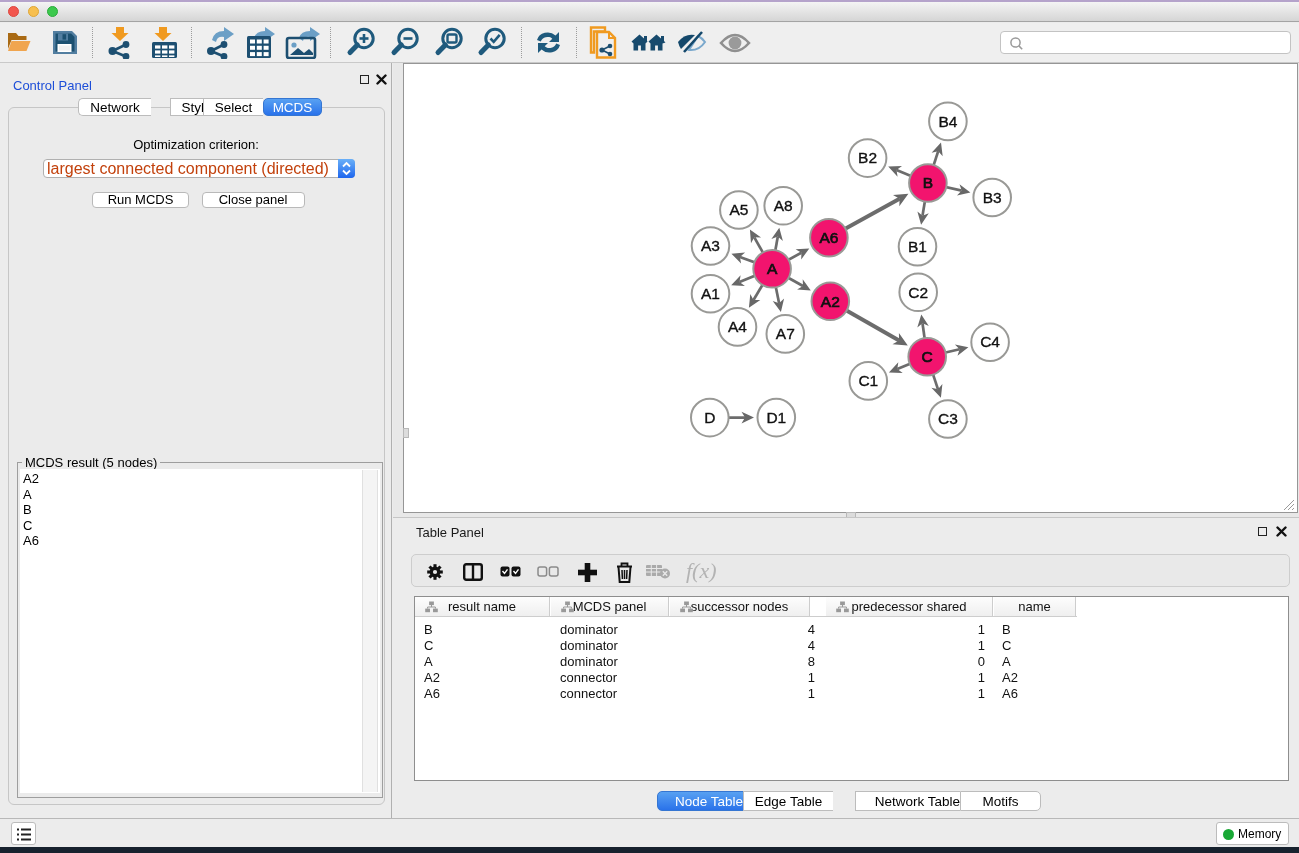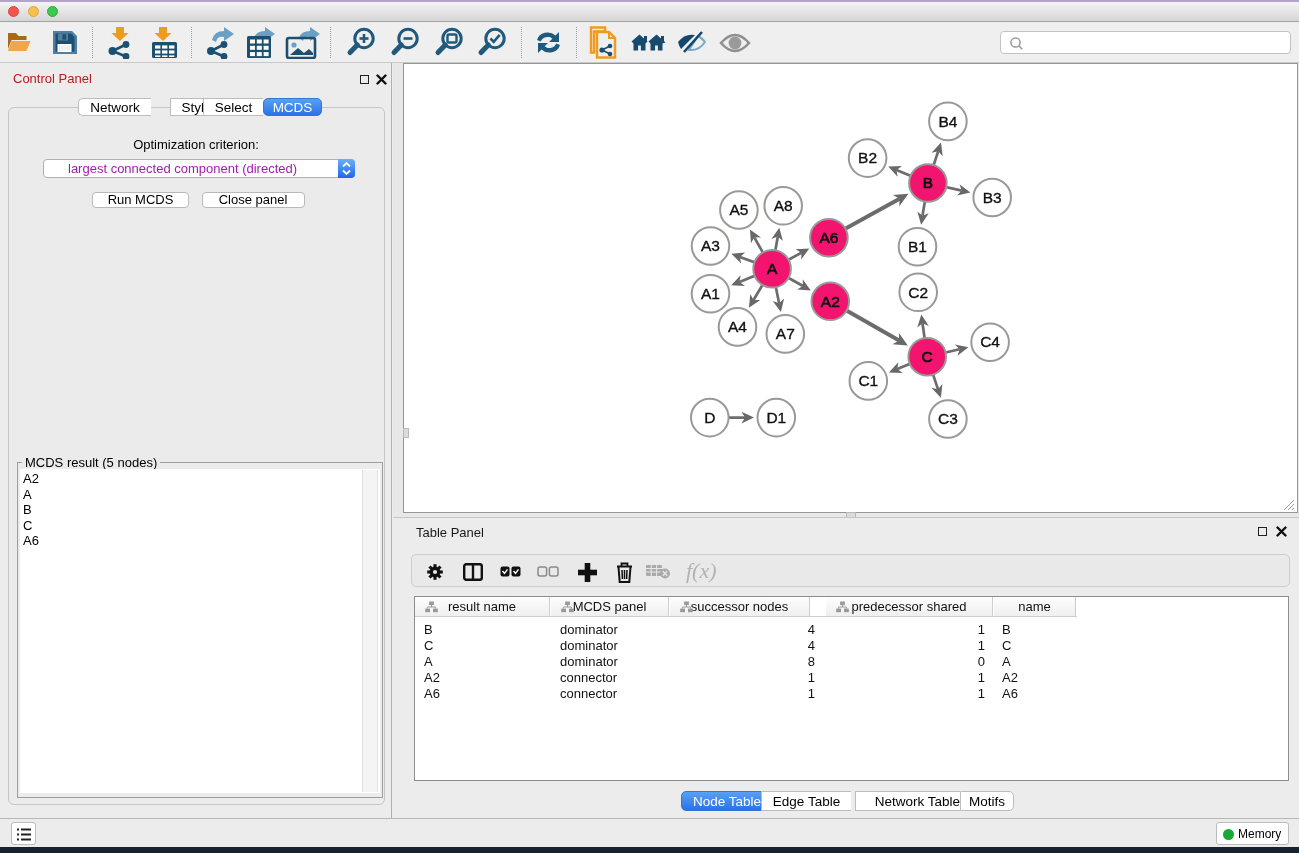--- a/index.html
+++ b/index.html
@@ -147,39 +147,39 @@
   </svg>
 
 <div class="abs" style="left:1000px;top:31px;width:291px;height:23px;background:#fff;border:1px solid #c3c3c3;border-radius:4px">
   <svg style="position:absolute;left:8px;top:4px" width="15" height="15" viewBox="0 0 15 15">
     <circle cx="6.5" cy="6.5" r="4.6" fill="none" stroke="#9a9a9a" stroke-width="1.5"></circle>
     <line x1="9.9" y1="9.9" x2="13.2" y2="13.2" stroke="#9a9a9a" stroke-width="1.5"></line>
     </svg>
 </div>
 
 <div class="abs" style="left:0;top:63px;width:392px;height:755px;background:#ececec;border-right:1px solid #b0b0b0"></div>
-<div class="abs" style="left:13px;top:71px;font-size:13px;color:#b91c1c">Control Panel</div>
+<div class="abs" style="left:13px;top:78px;font-size:13px;color:#1d4ed8">Control Panel</div>
 <div class="abs" style="left:360px;top:74.5px;width:9px;height:9px;border:1.6px solid #222"></div>
 <svg class="abs" style="left:376px;top:74px" width="11" height="11" viewBox="0 0 11 11">
   <path d="M1.5 1.5 L9.5 9.5 M9.5 1.5 L1.5 9.5" stroke="#111" stroke-width="2.4" stroke-linecap="round"></path>
   </svg>
 
 <div class="abs" style="left:8px;top:107px;width:377px;height:698px;background:#ebebeb;border:1px solid #c6c6c6;border-radius:6px"></div>
 
 <div class="abs" style="left:0;top:98px;width:392px;height:17.5px;font-size:13.5px;line-height:17.5px">
     <div class="seg" style="left:78px;width:73px;border-radius:5px 0 0 5px;">Network</div>
     <div class="seg" style="left:146px;width:52px;margin-left:24px;">Style</div>
     <div class="seg" style="left:203px;width:60px;">Select</div>
     <div class="seg sel" style="left:263px;width:59px;border-radius:0 5px 5px 0;border-right-width:1px;">MCDS</div>
   </div>
 
 <div class="abs" style="left:0;top:137px;width:392px;text-align:center;font-size:13px;color:#000">Optimization criterion:</div>
 
 <div class="abs" style="left:43px;top:159px;width:312px;height:19px;background:#fff;border:1px solid #b0b0b0;border-radius:4px">
-  <div class="abs" style="left:24px;top:0;font-size:13px;line-height:17px;color:#a21caf">largest connected component (directed)</div>
+  <div class="abs" style="left:3px;top:0;font-size:16px;line-height:17px;color:#c2410c">largest connected component (directed)</div>
   <div class="abs" style="right:-1px;top:-1px;width:17px;height:19px;background:linear-gradient(#6ab0f8,#1e66ee);border-radius:0 4px 4px 0">
     <svg style="position:absolute;left:3px;top:2px" width="11" height="15" viewBox="0 0 11 15">
       <path d="M2 5.5 L5.5 2 L9 5.5" stroke="#fff" stroke-width="1.8" fill="none"></path>
       <path d="M2 9.5 L5.5 13 L9 9.5" stroke="#fff" stroke-width="1.8" fill="none"></path>
       </svg>
   </div>
 </div>
 
 <div class="abs" style="left:92px;top:192px;width:97px;height:16px;background:#fff;border:1px solid #b9b9b9;border-radius:4px;font-size:13px;line-height:14px;text-align:center">Run MCDS</div>
 <div class="abs" style="left:201.5px;top:192px;width:103px;height:16px;background:#fff;border:1px solid #b9b9b9;border-radius:4px;font-size:13px;line-height:14px;text-align:center">Close panel</div>
@@ -419,24 +419,24 @@
   </div>
 <div class="trow" style="top:685.5px">
     <span style="position:absolute;left:9px">A6</span>
     <span style="position:absolute;left:145px">connector</span>
     <span style="position:absolute;left:285px;width:115px;text-align:right">1</span>
     <span style="position:absolute;left:455px;width:115px;text-align:right">1</span>
     <span style="position:absolute;left:587px">A6</span>
   </div>
 
 <div class="abs" style="left:393px;top:791px;width:906px;height:20px;font-size:13.5px;line-height:20px">
-    <div class="seg sel" style="left:288px;width:92px;border-radius:5px 0 0 5px;">Node Table</div>
-    <div class="seg" style="left:368px;width:90px;">Edge Table</div>
+    <div class="seg sel" style="left:264px;width:104px;border-radius:5px 0 0 5px;">Node Table</div>
+    <div class="seg" style="left:350px;width:90px;">Edge Table</div>
     <div class="seg" style="left:462px;width:105px;text-align:right;">Network Table</div>
-    <div class="seg" style="left:567px;width:54px;border-radius:0 5px 5px 0;border-right-width:1px;">Motifs</div>
+    <div class="seg" style="left:567px;width:81px;border-radius:0 5px 5px 0;border-right-width:1px;">Motifs</div>
   </div>
 
 <div class="abs" style="left:0;top:818px;width:1299px;height:29px;background:#ececec;border-top:1px solid #b8b8b8"></div>
 <div class="abs" style="left:11px;top:822px;width:25px;height:23px;background:#fff;border:1px solid #bcbcbc;border-radius:3px">
   <svg style="position:absolute;left:5px;top:5px" width="14" height="13" viewBox="0 0 14 13">
     <g fill="#222">
         <rect x="0" y="0.5" width="2" height="2"></rect>
         <rect x="0" y="5.5" width="2" height="2"></rect>
         <rect x="0" y="10.5" width="2" height="2"></rect>
     <rect x="4" y="0.5" width="10" height="2"></rect>

